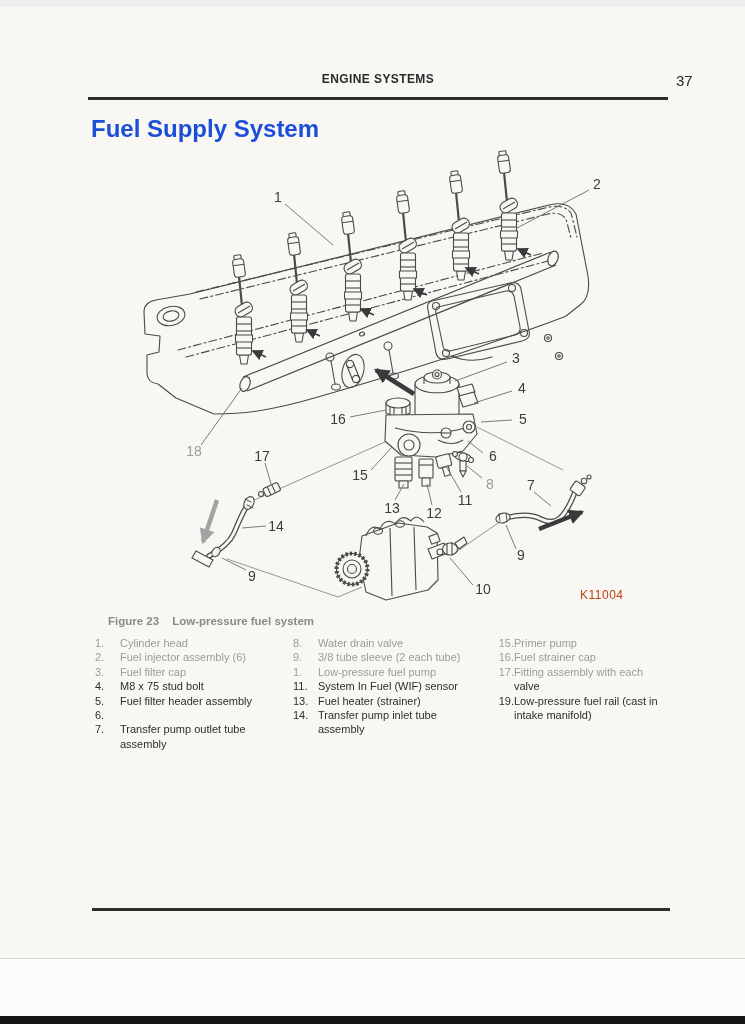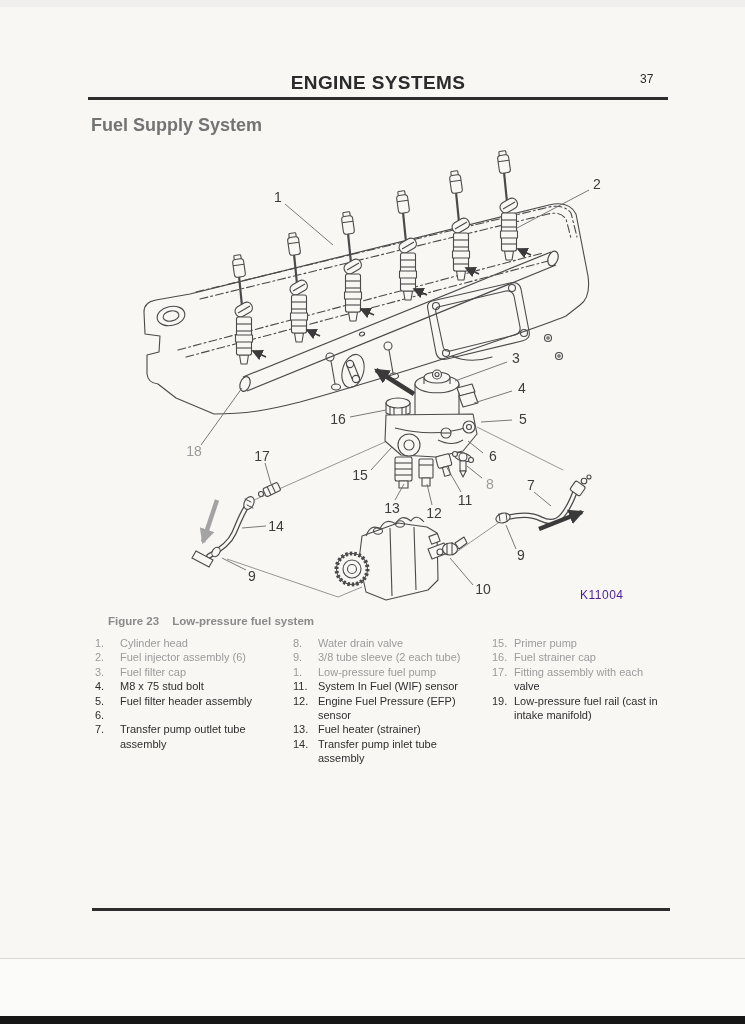--- a/index.html
+++ b/index.html
@@ -1,36 +1,36 @@
 <!DOCTYPE html>
 <html><head>
 <meta charset="utf-8">
 <style>
   html,body{margin:0;padding:0;background:#e8e8e6;}
   .page{position:relative;width:745px;height:1024px;background:#f8f7f4;overflow:hidden;
         font-family:"Liberation Sans",sans-serif;color:#2b2b2b;}
   .topband{position:absolute;top:0;left:0;width:745px;height:7px;background:#efeeec;}
   .hdr-title{position:absolute;top:72px;left:88px;width:580px;text-align:center;
-             font-size:19px;font-weight:bold;letter-spacing:.4px;color:#2b2b2b;}
-  .hdr-pagenum{position:absolute;top:72px;left:640px;font-size:12px;color:#2b2b2b;}
+             font-size:12px;font-weight:bold;letter-spacing:.4px;color:#2b2b2b;}
+  .hdr-pagenum{position:absolute;top:72px;left:676px;font-size:15px;color:#2b2b2b;}
   .rule{position:absolute;background:#2d2d2d;height:3px;}
   .rule-top{top:97px;left:88px;width:580px;}
   .rule-bottom{top:908px;left:92px;width:578px;}
-  .section-title{position:absolute;top:115px;left:91px;font-size:18px;font-weight:bold;color:#737373;}
+  .section-title{position:absolute;top:115px;left:91px;font-size:24px;font-weight:bold;color:#1d4ed8;}
   .fig-caption{position:absolute;top:615px;left:90px;font-size:11.5px;font-weight:bold;color:#8a8a8a;}
   .fig-caption .cap-label{margin-right:13px;padding-left:18px;}
-  .fig-code{position:absolute;top:588px;left:580px;font-size:12px;color:#4c1d95;letter-spacing:.5px;}
+  .fig-code{position:absolute;top:588px;left:580px;font-size:12px;color:#c2410c;letter-spacing:.5px;}
   .legend{position:absolute;top:636px;left:0;width:745px;font-size:11px;line-height:14.4px;}
   .lcol{position:absolute;top:0;}
   .lcol1{left:95px;width:198px;}
   .lcol2{left:293px;width:188px;}
   .lcol3{left:492px;width:175px;}
   .litem{display:flex;}
   .lnum{flex:none;width:25px;}
-  .lcol3 .lnum{width:22px;}
+  .lcol3 .lnum{width:22px;text-align:right;}
   .ltxt{flex:1;}
   .dark{color:#2e2e2e;}
   .muted{color:#9b9b9b;}
   .edgeline{position:absolute;top:958px;left:0;width:745px;height:1px;background:#dbdad6;}
   .nextpage{position:absolute;top:959px;left:0;width:745px;height:57px;background:#fbfbf9;}
   .blackbar{position:absolute;top:1016px;left:0;width:745px;height:8px;background:#161616;}
   svg{position:absolute;top:0;left:0;}
   svg text{font-family:"Liberation Sans",sans-serif;}
 </style>
 </head>
@@ -420,24 +420,20 @@
         </div>
         <div class="litem muted">
           <span class="lnum">1.</span>
           <div class="ltxt"><span>Low-pressure fuel pump</span></div>
         </div>
         <div class="litem dark">
           <span class="lnum">11.</span>
           <div class="ltxt"><span>System In Fuel (WIF) sensor</span></div>
         </div>
         <div class="litem dark">
-          <span class="lnum">12.</span>
-          <div class="ltxt"><span>Engine Fuel Pressure (EFP)</span><br><span>sensor</span></div>
-        </div>
-        <div class="litem dark">
           <span class="lnum">13.</span>
           <div class="ltxt"><span>Fuel heater (strainer)</span></div>
         </div>
         <div class="litem dark">
           <span class="lnum">14.</span>
           <div class="ltxt"><span>Transfer pump inlet tube</span><br><span>assembly</span></div>
         </div>
       </div>
     <div class="lcol lcol3" id="lcol-2">
         <div class="litem muted">

